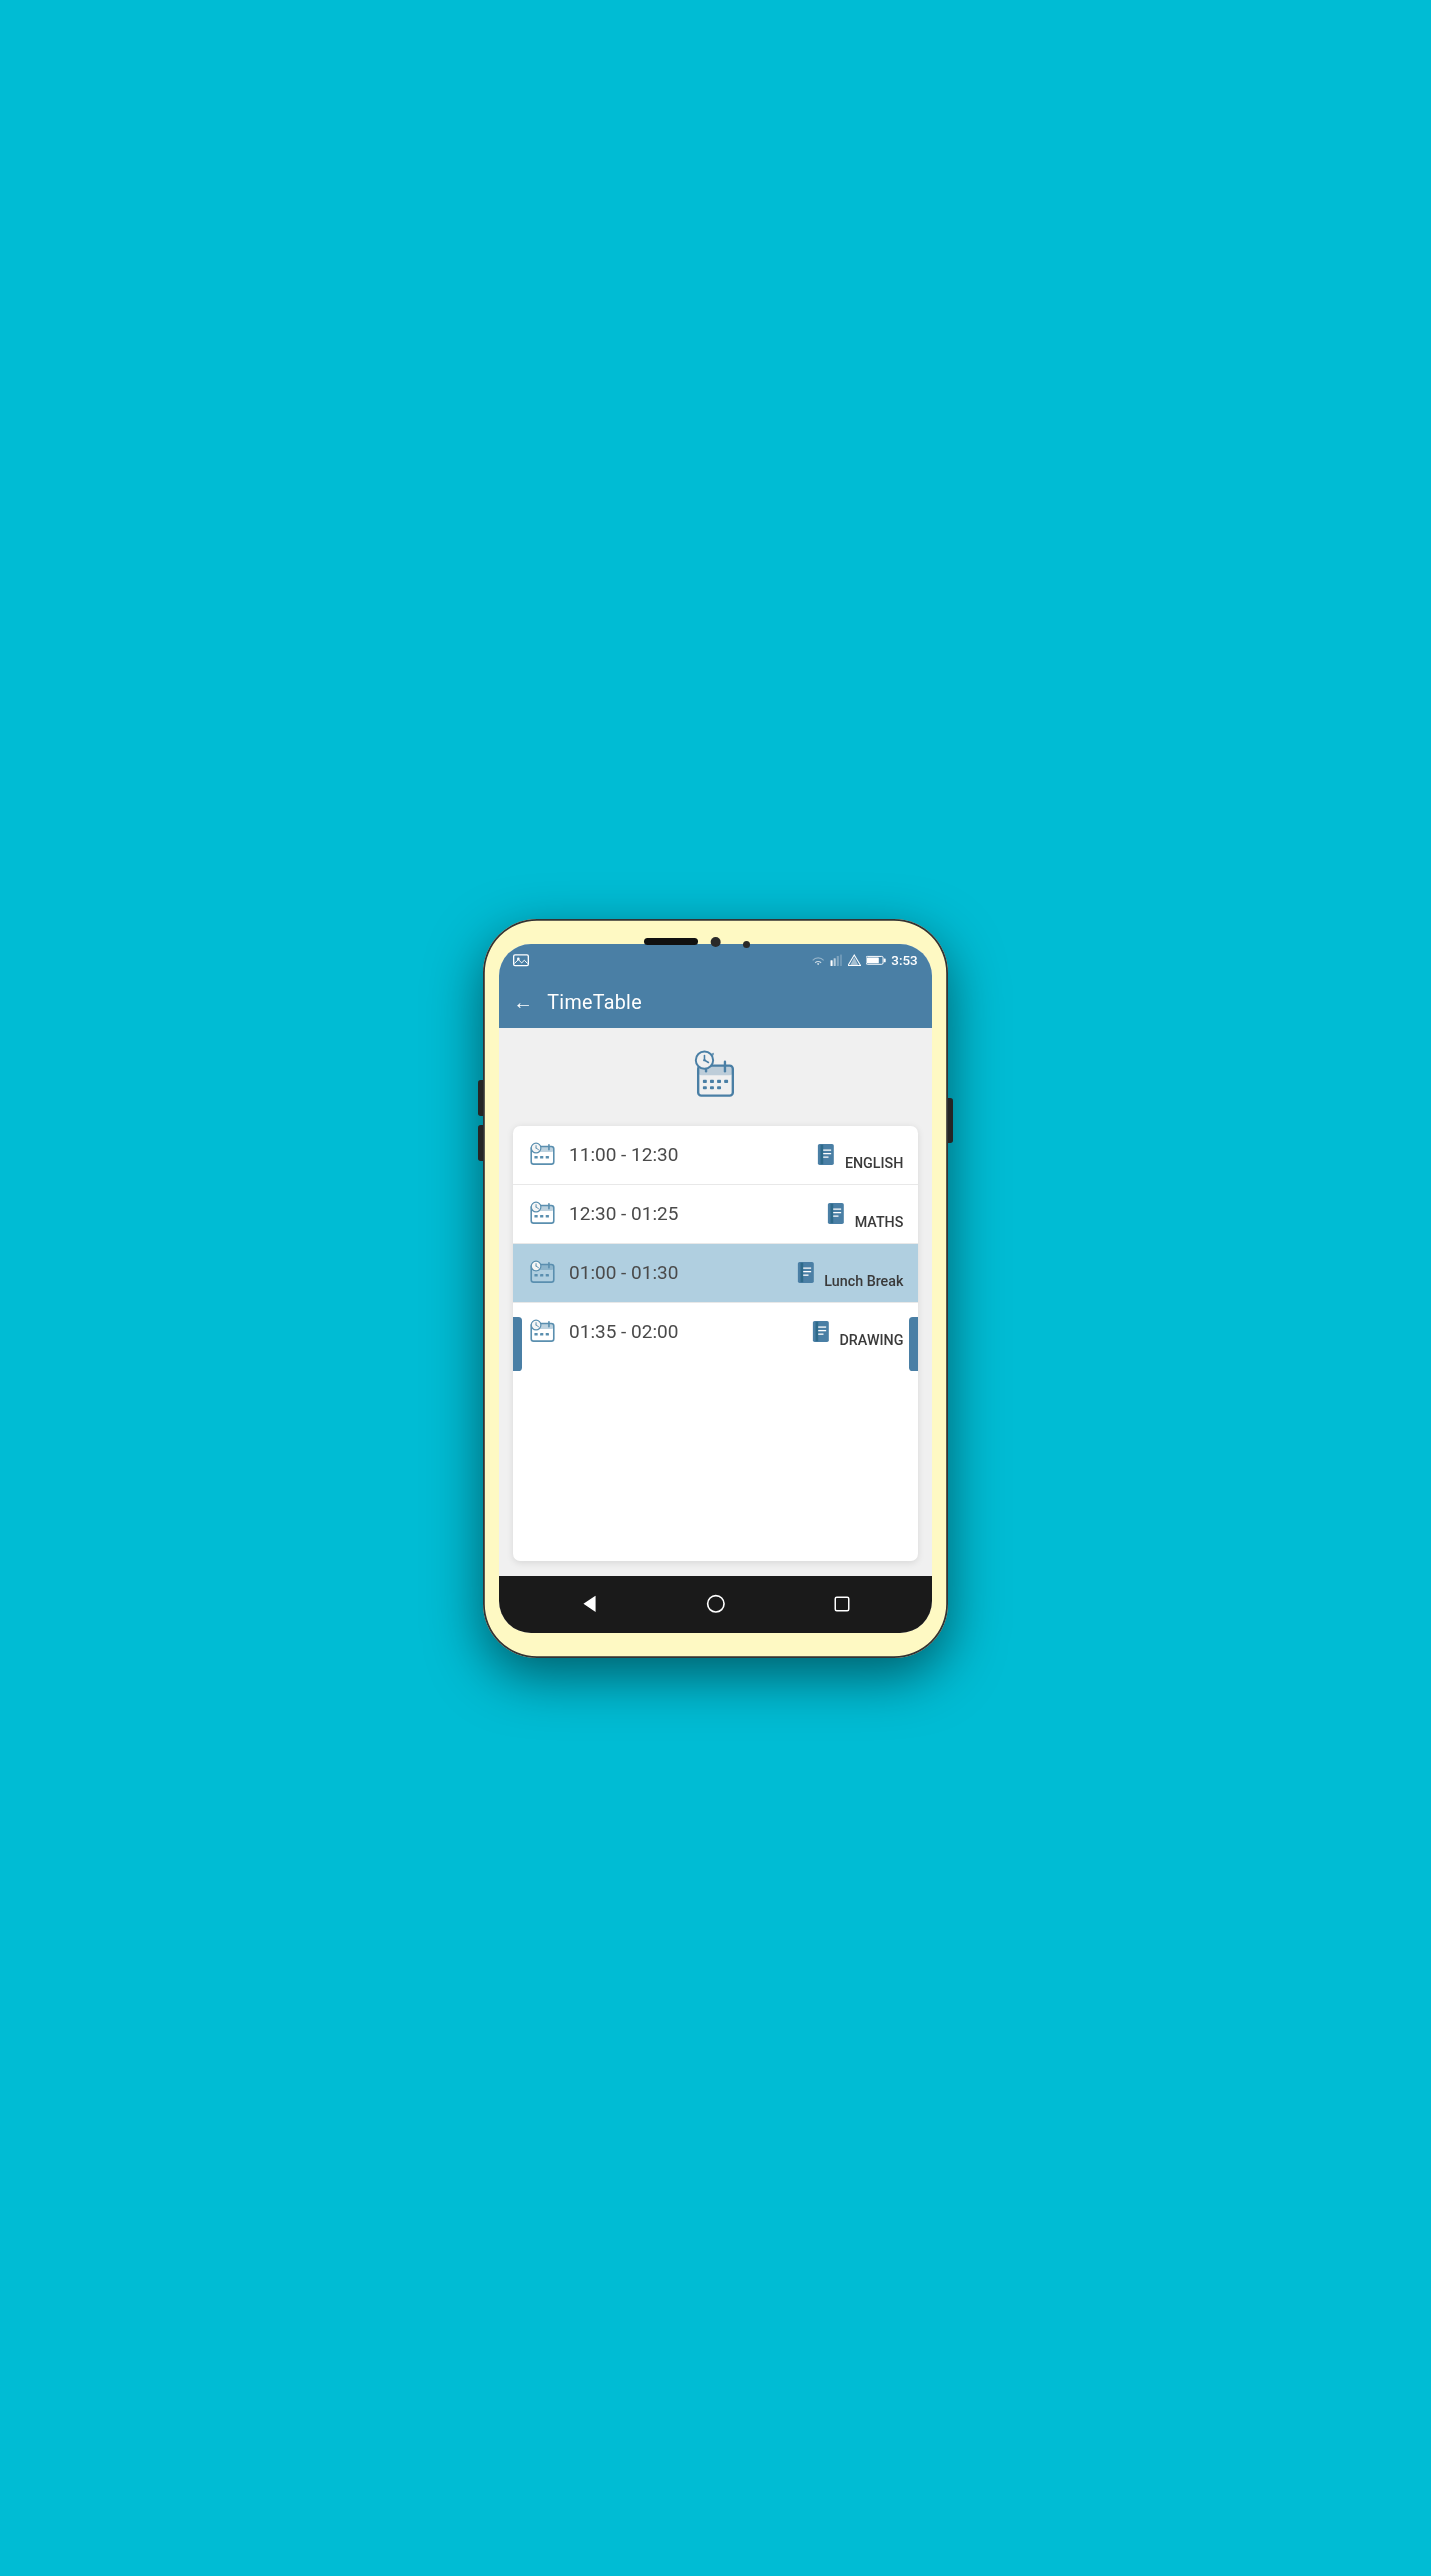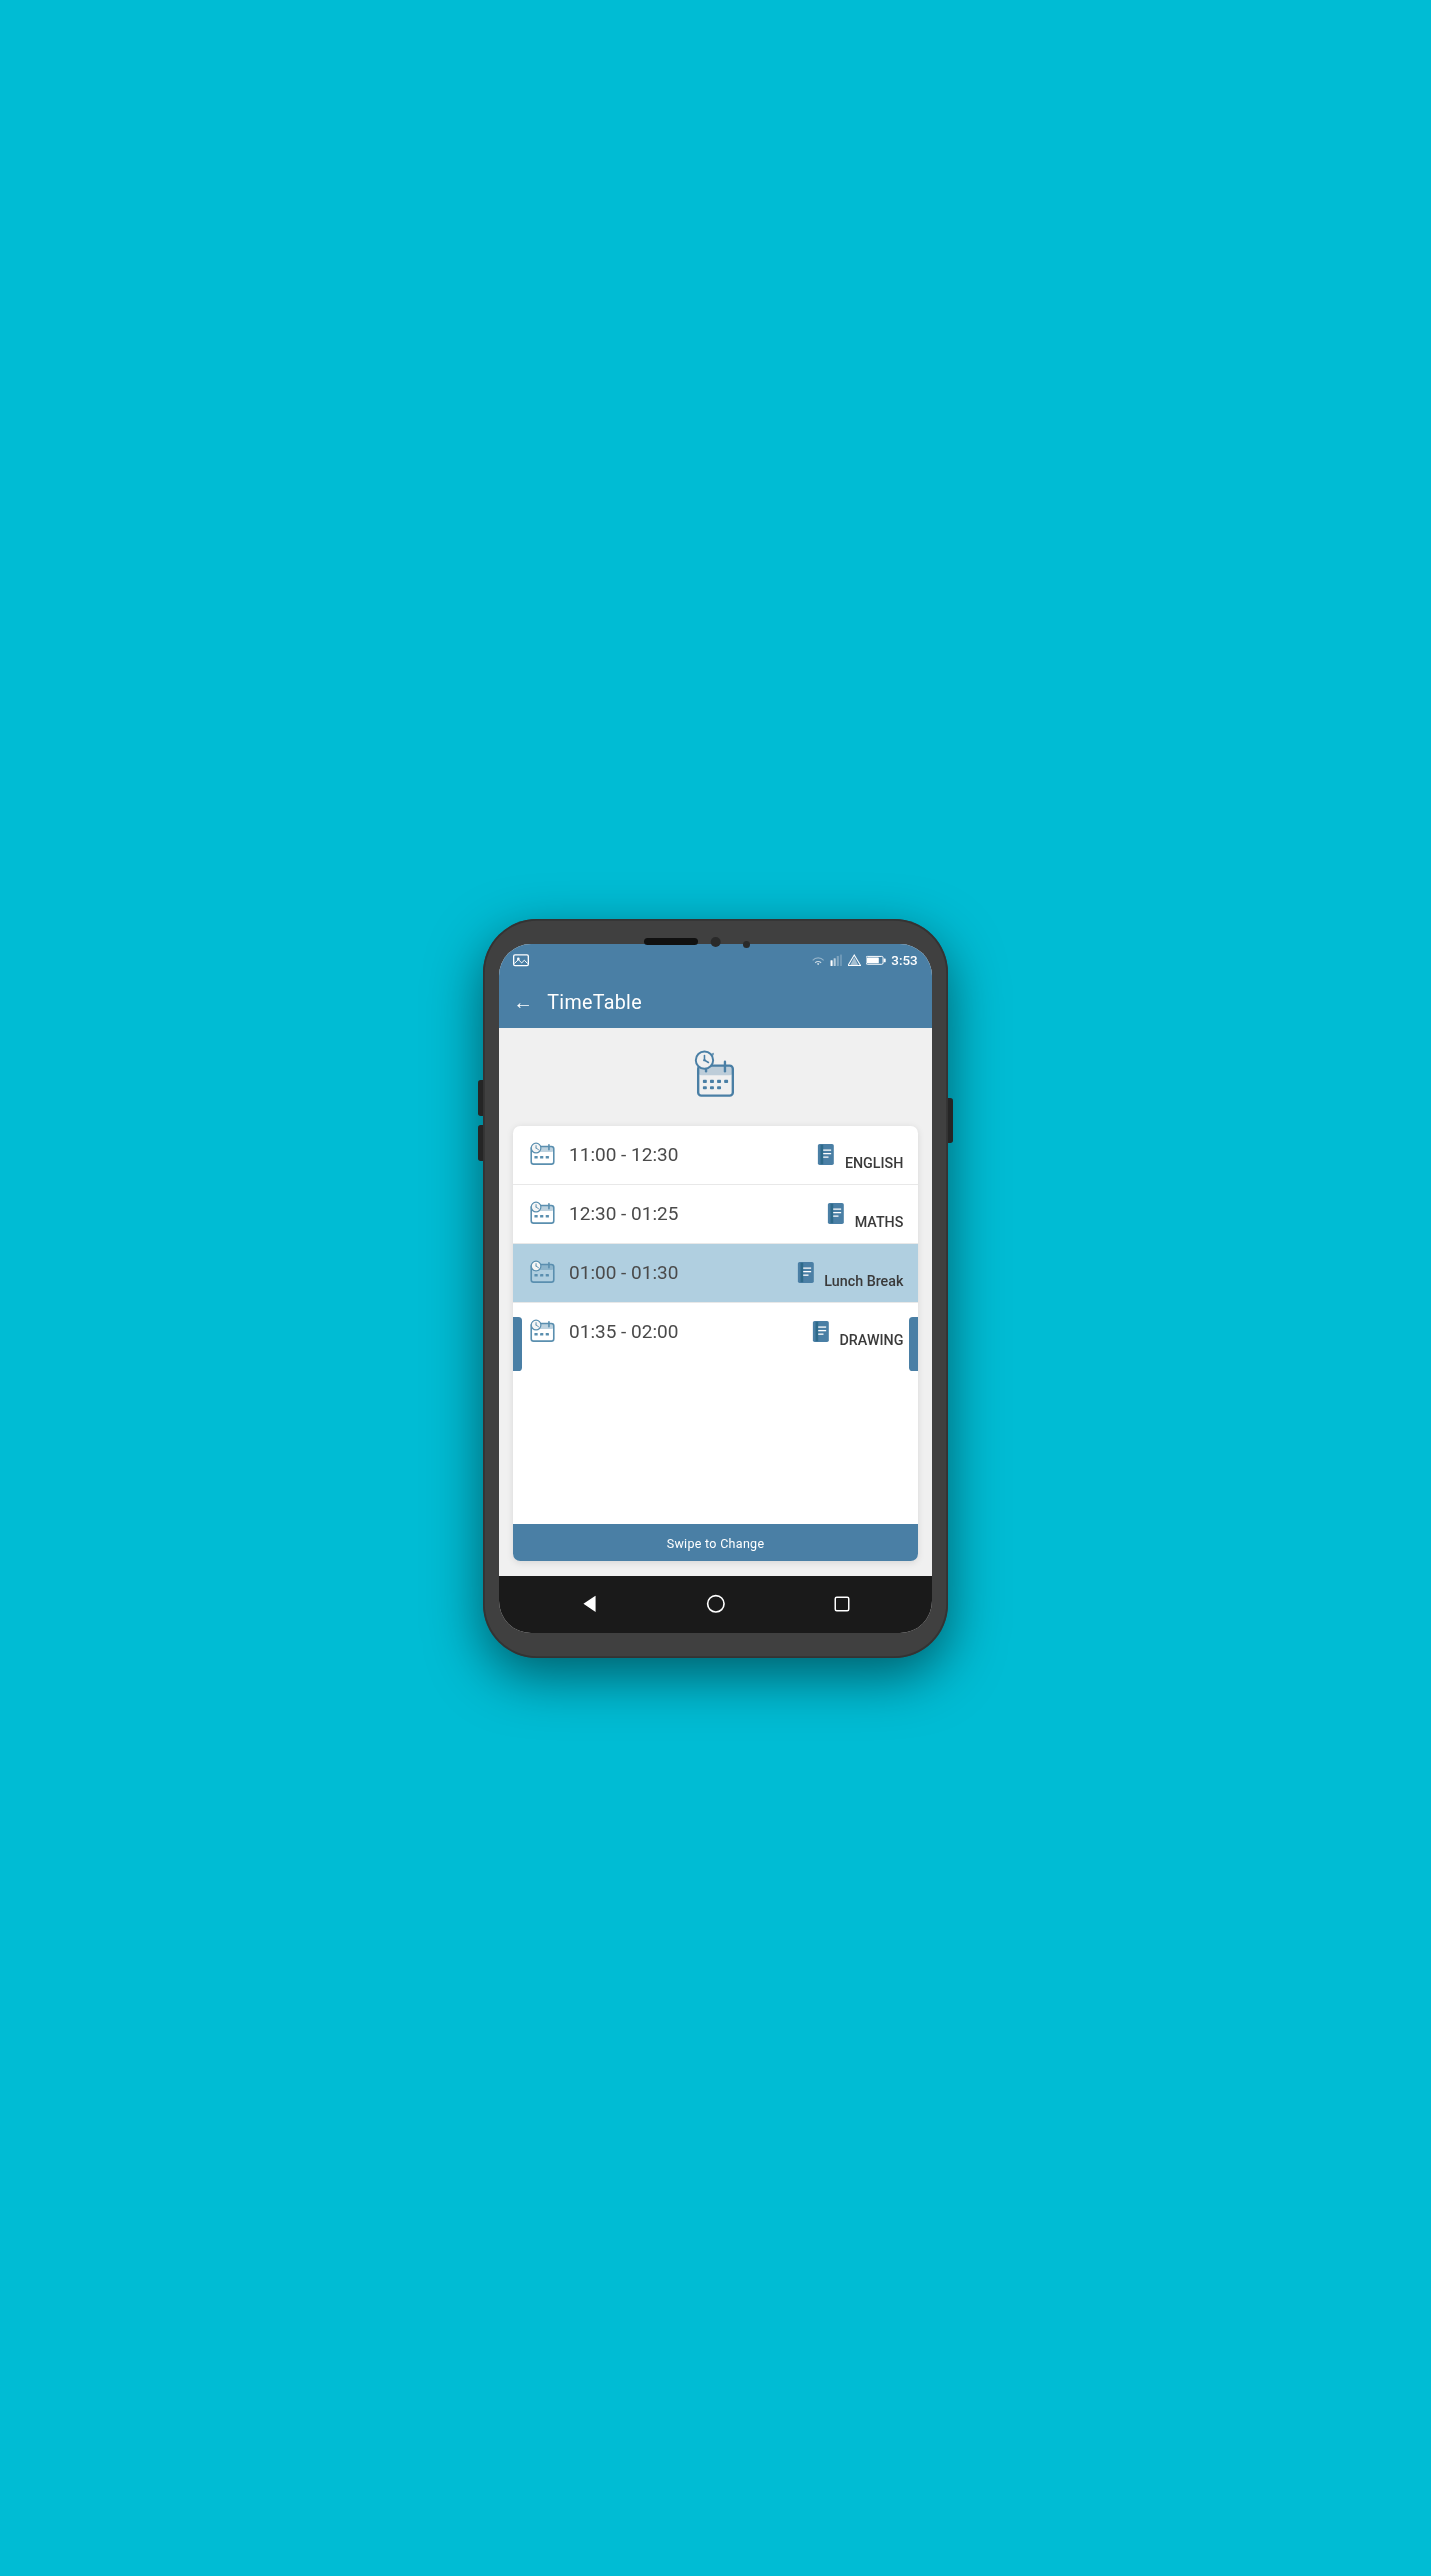--- a/index.html
+++ b/index.html
@@ -9,21 +9,21 @@
       display: flex;
       justify-content: center;
       align-items: center;
       min-height: 100vh;
       font-family: 'Roboto', Arial, sans-serif;
     }
 
     .phone-outer {
       width: 465px;
       height: 739px;
-      background: #404040;
+      background: #fef9c3;
       border-radius: 54px;
       padding: 25px 16px;
       box-shadow: 0 18px 54px rgba(0,0,0,0.5), inset 0 0 0 1.8px #333;
       position: relative;
     }
 
     .phone-outer::before {
       content: '';
       position: absolute;
       top: 18px;
@@ -497,23 +497,20 @@
                 <rect x="4" y="2" width="3" height="22" fill="#2d6a8a"></rect>
                 <line x1="7" y1="8" x2="16" y2="8" stroke="white" stroke-width="1.5"></line>
                 <line x1="7" y1="12" x2="16" y2="12" stroke="white" stroke-width="1.5"></line>
                 <line x1="7" y1="16" x2="13" y2="16" stroke="white" stroke-width="1.5"></line>
               </svg>
               <span class="row-subject">DRAWING</span>
             </div>
 
           </div>
 
-          <div class="swipe-footer">
-            <span class="swipe-footer-text">Swipe to Change</span>
-          </div>
         </div>
       </div>
 
     </div>
 
     <div class="nav-bar">
       <div class="nav-icon">
         <svg width="19.7" height="19.7" viewBox="0 0 24 24">
           <polygon points="18,4 6,12 18,20" fill="white"></polygon>
         </svg>

